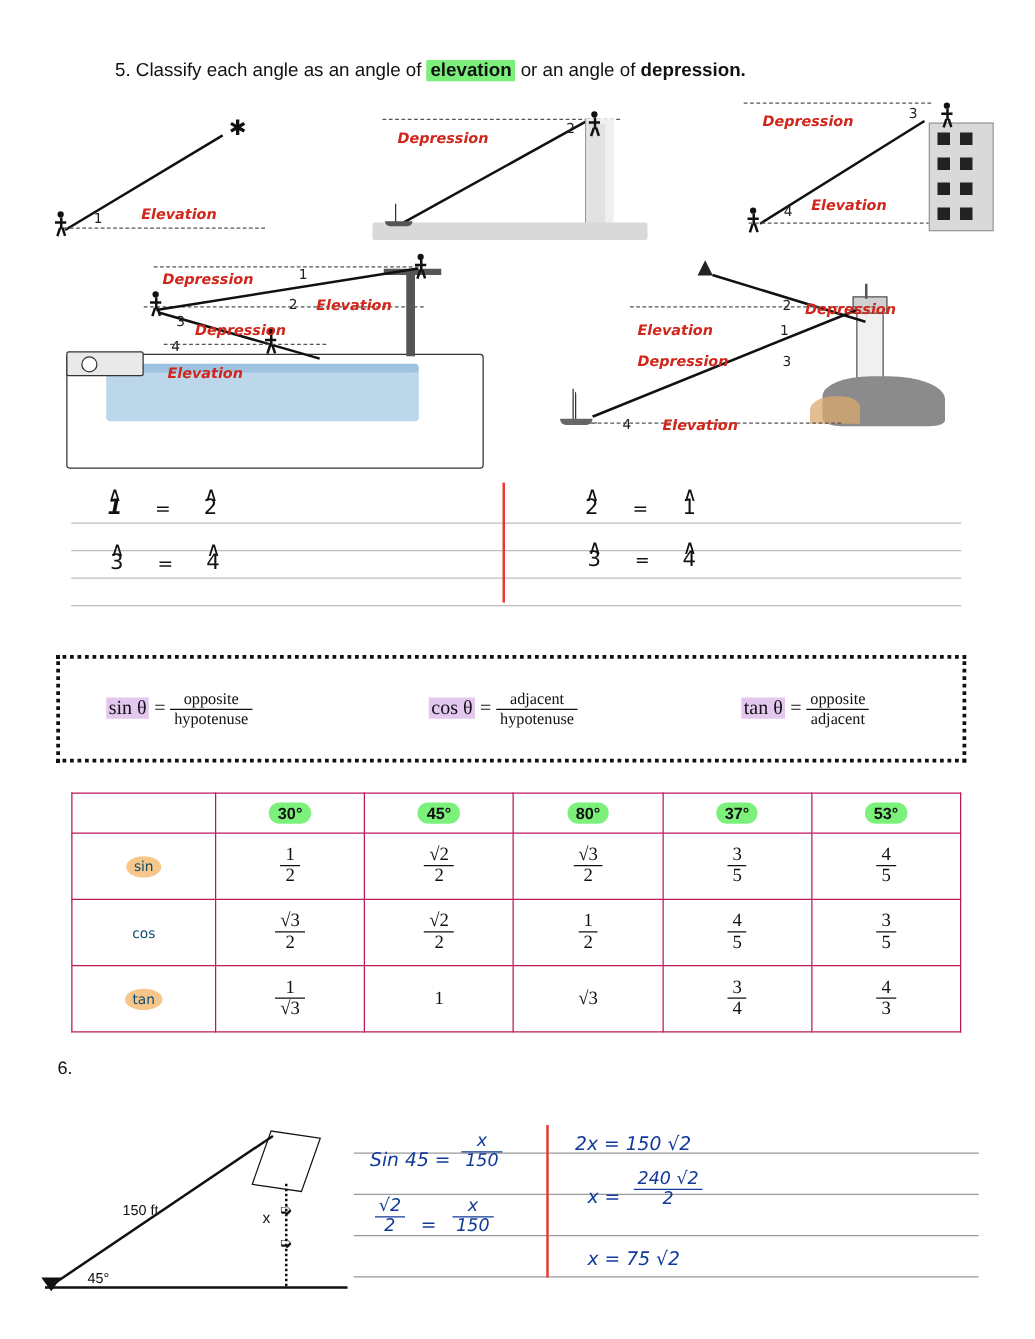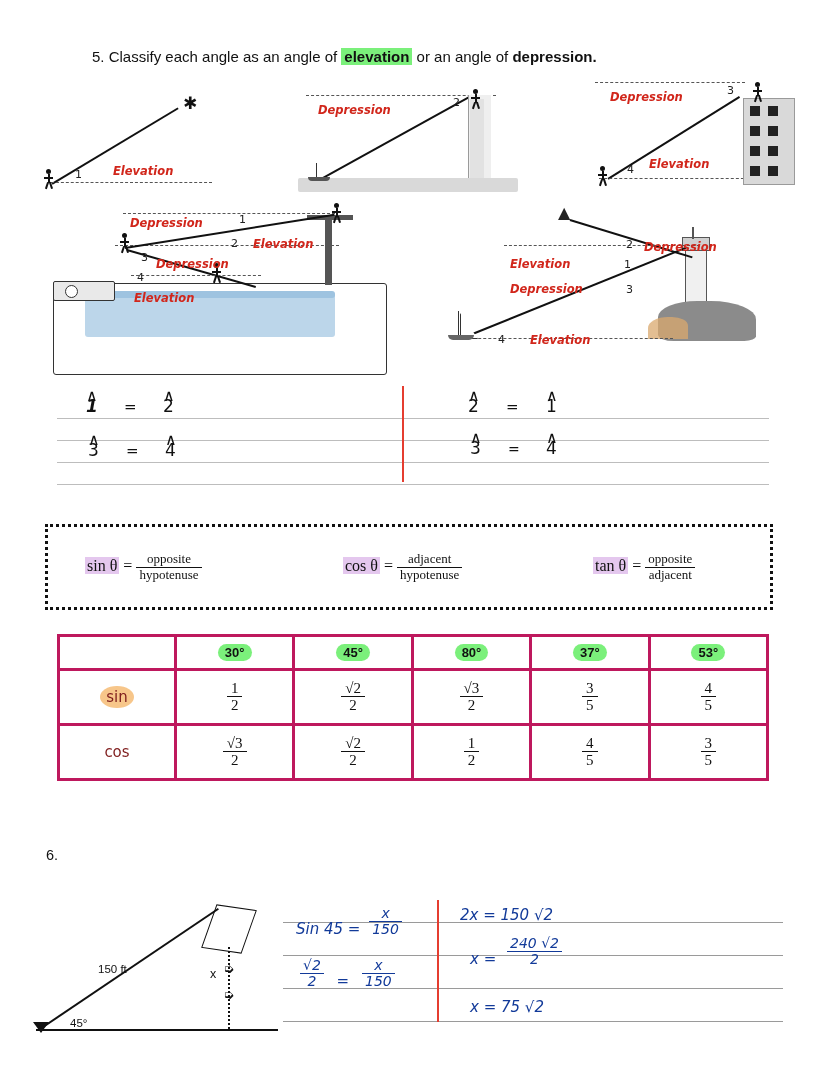--- a/index.html
+++ b/index.html
@@ -41,25 +41,25 @@
 
   
   .ratiobox{position:absolute;left:45px;top:524px;width:722px;height:80px;border:3px dotted #111;}
   .ratio{position:absolute;font-family:"Liberation Serif",serif;font-size:16px;}
   .frac{display:inline-block;text-align:center;vertical-align:middle;font-family:"Liberation Serif",serif;font-size:13px;line-height:1.15;}
   .frac .top{display:block;border-bottom:1.2px solid #111;padding:0 3px;}
   .frac .bot{display:block;padding:0 3px;}
 
   
   table.trig{position:absolute;left:57px;top:634px;width:712px;border-collapse:collapse;}
-  table.trig td{border:3px solid #be185d;height:29px;text-align:center;font-family:"Liberation Serif",serif;font-size:15px;}
+  table.trig td{border:1px solid #be185d;height:29px;text-align:center;font-family:"Liberation Serif",serif;font-size:15px;}
   table.trig td.hdr{font-weight:bold;font-size:13px;font-family:"Liberation Sans",sans-serif;}
   .pill-green{background:#7bf07b;border-radius:9px;padding:1px 7px;}
   .pill-orange{background:#f7c68a;border-radius:50%;padding:2px 6px;}
-  .fn{font-family:"DejaVu Sans",sans-serif;font-size:15px;color:#7f1d1d;}
+  .fn{font-family:"DejaVu Sans",sans-serif;font-size:11px;color:#0c4a6e;}
   .vfrac{display:inline-block;text-align:center;font-family:"Liberation Serif",serif;font-size:15px;line-height:1.1;}
   .vfrac .t{display:block;border-bottom:1.1px solid #111;padding:0 4px;}
   .vfrac .b{display:block;padding:0 4px;}
 
   
   .q6{position:absolute;left:46px;top:845px;font-size:14.5px;width:700px;line-height:1.45;}
   .q6 .numlbl{position:absolute;left:0;top:0;}
   .q6 .txt{display:block;margin-left:26px;}
   .wl{position:absolute;height:1px;background:#9a9a9a;width:500px;}
   .work{position:absolute;font-family:"DejaVu Sans",sans-serif;font-style:italic;color:#123a99;font-size:15px;white-space:nowrap;}
@@ -307,20 +307,28 @@
       <td><span class="vfrac"><span class="t">4</span><span class="b">5</span></span></td>
     </tr>
     <tr>
       <td style="height:50px;"><span class="fn">cos</span></td>
       <td><span class="vfrac"><span class="t">√3</span><span class="b">2</span></span></td>
       <td><span class="vfrac"><span class="t">√2</span><span class="b">2</span></span></td>
       <td><span class="vfrac"><span class="t">1</span><span class="b">2</span></span></td>
       <td><span class="vfrac"><span class="t">4</span><span class="b">5</span></span></td>
       <td><span class="vfrac"><span class="t">3</span><span class="b">5</span></span></td>
     </tr>
+    <tr>
+      <td style="height:50px;"><span class="fn pill-orange">tan</span></td>
+      <td><span class="vfrac"><span class="t">1</span><span class="b">√3</span></span></td>
+      <td><span>1</span></td>
+      <td><span>√3</span></td>
+      <td><span class="vfrac"><span class="t">3</span><span class="b">4</span></span></td>
+      <td><span class="vfrac"><span class="t">4</span><span class="b">3</span></span></td>
+    </tr>
   </tbody>
     </table>
 
   <div class="q6">
     <span class="numlbl">6.</span>
   </div>
 
   <div class="kitebox">
     <div class="abs" style="left:16px;top:134px;width:242px;height:1.6px;background:#111;"></div>
     <div class="solid" style="left:20px;top:133px;width:215px;transform:rotate(-34deg);"></div>

